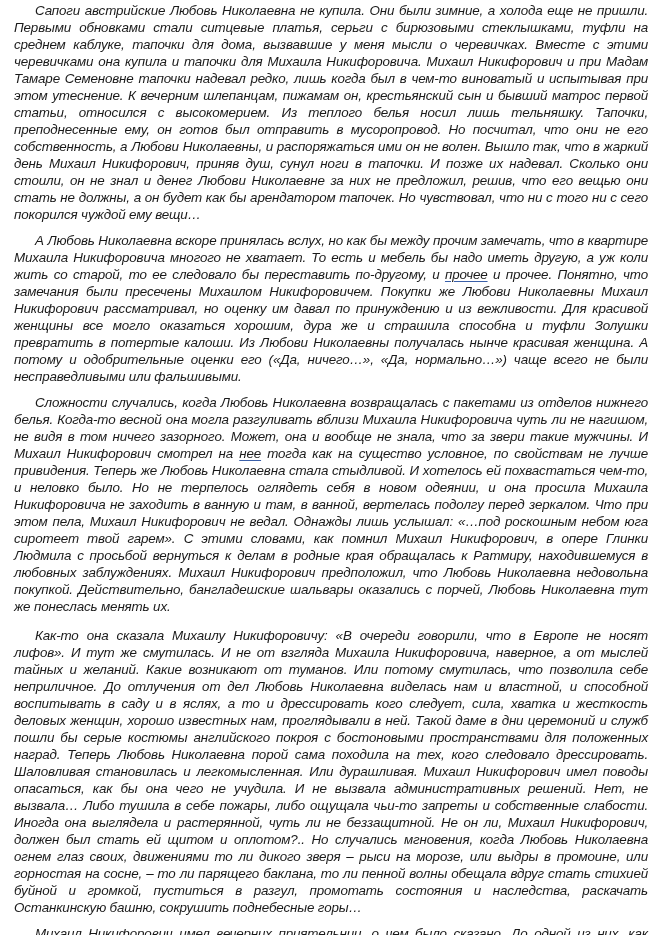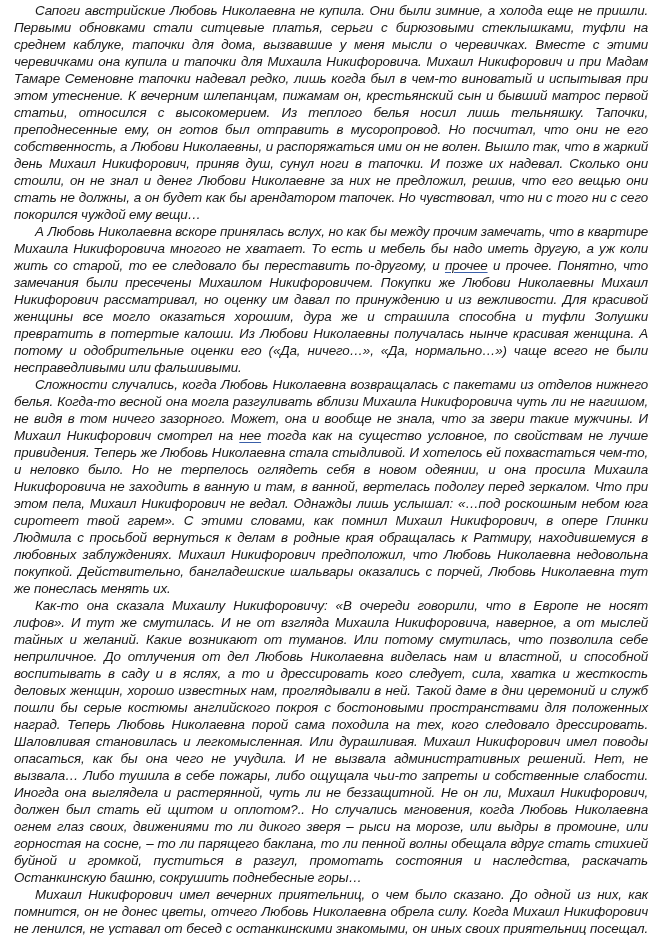--- a/index.html
+++ b/index.html
@@ -24,23 +24,24 @@
       color: #1a1a1a;
       letter-spacing: -0.15px;
     }
     .para {
       margin: 0;
       text-indent: 21px;
       text-align: justify;
       font-style: italic;
     }
     .para.gap {
+      margin-top: 9px;
     }
     .para.tight {
-      margin-top: 0;
+      margin-top: 12px;
     }
     .uline {
       text-decoration: underline;
       text-decoration-color: #3a5fa8;
       text-underline-offset: 2px;
     }
   </style>
 </head>
 <body>
 

